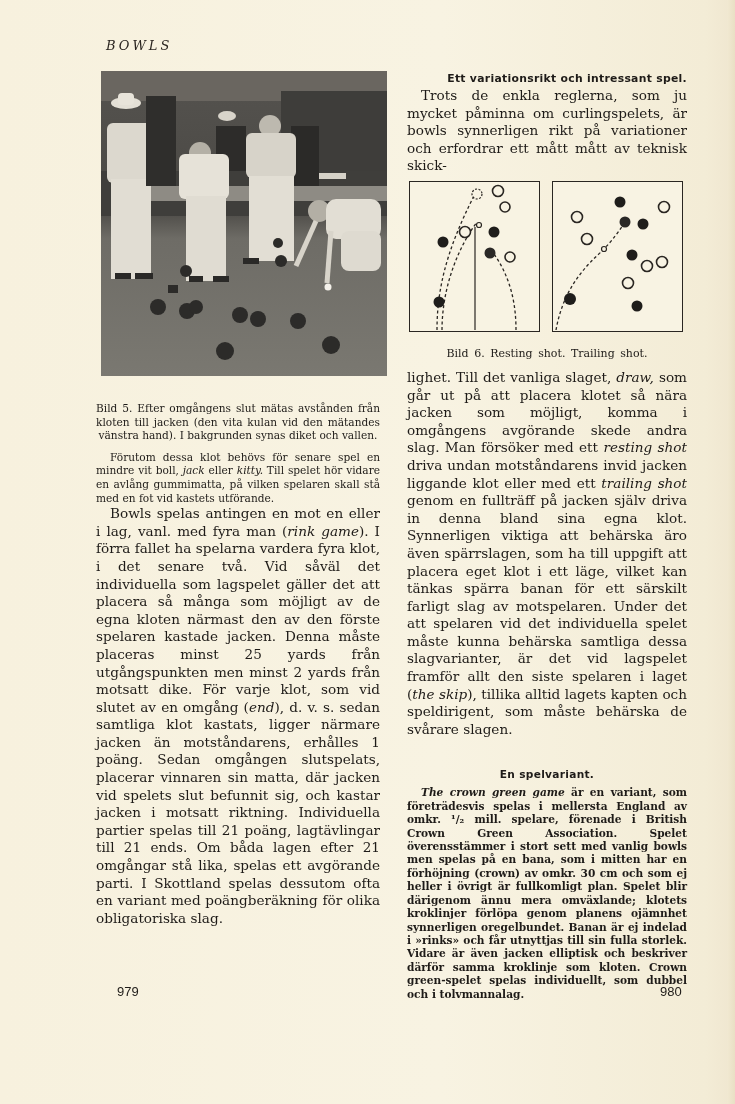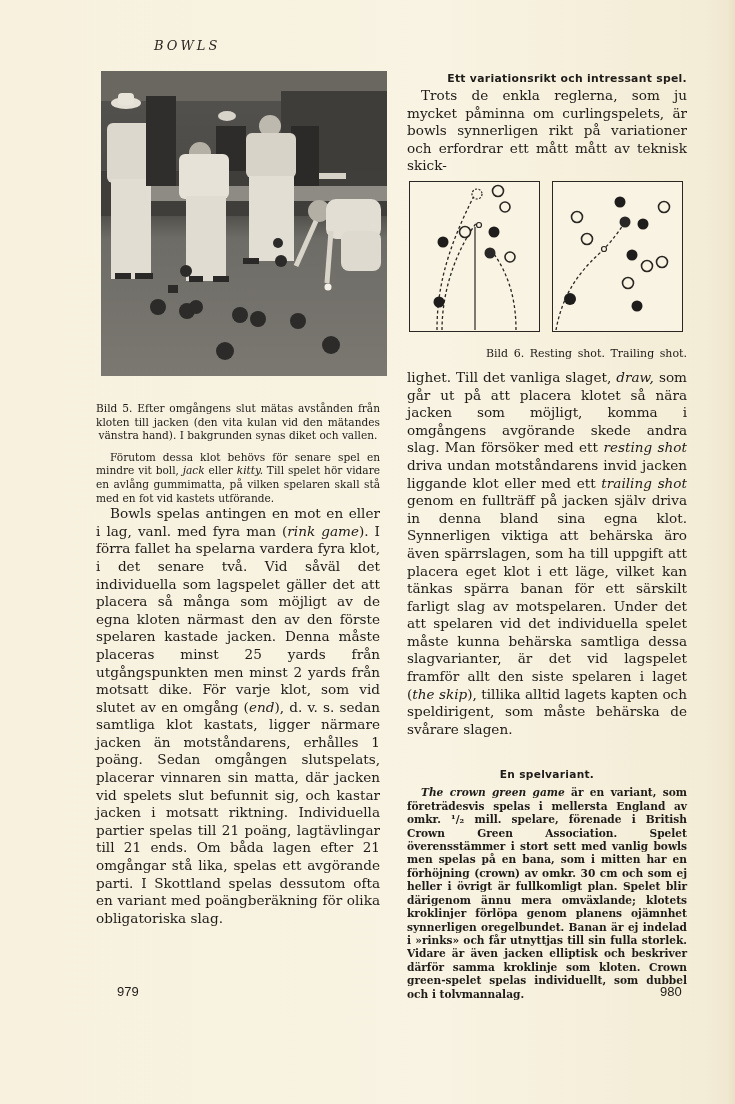--- a/index.html
+++ b/index.html
@@ -13,21 +13,21 @@
   .page {
     position: absolute; left: 0; top: 0; width: 735px; height: 1104px;
     background: linear-gradient(90deg, #f7f1de 0%, #f8f3e2 60%, #f3ecd6 96%, #efe6cf 100%);
   }
   .edge-right {
     position: absolute; right: 0; top: 0; width: 8px; height: 1104px;
     background: linear-gradient(90deg, #f1e9d2, #e9dfc4);
   }
   .running-head {
     position: absolute; left: 106px; top: 38px;
-    font-style: italic; font-size: 13px; letter-spacing: 3px; color: #2a2520; margin-left: 48px;
+    font-style: italic; font-size: 13px; letter-spacing: 3px; color: #2a2520;
   }
   .photo {
     position: absolute; left: 101px; top: 71px; width: 286px; height: 305px;
     background: #6b6963; overflow: hidden;
   }
   .photo svg { display: block; }
   .col-left { position: absolute; left: 96px; top: 382px; width: 284px; margin-top: 20px; }
   .col-right { position: absolute; left: 407px; top: 72px; width: 280px; }
 
   .caption {
@@ -52,21 +52,21 @@
     text-align: right; margin: 0 0 2px 0; letter-spacing: 0.3px;
   }
   .diagrams { position: relative; height: 160px; margin: 6px 0 0 0; }
   .diagram {
     position: absolute; top: 0; width: 131px; height: 151px;
     border: 1.5px solid #2a2622; box-sizing: border-box; background: #f8f3e3;
   }
   .diagram.d1 { left: 2px; }
   .diagram.d2 { left: 145px; }
   .fig-caption {
-    font-size: 11px; text-align: right; margin: 6px 0 9px 0; word-spacing: 2px;
+    font-size: 11px; text-align: center; margin: 6px 0 9px 0; word-spacing: 2px;
   }
   .small-right {
     font-size: 10.6px; line-height: 13.4px; text-align: justify; margin: 0;
     text-indent: 14px;
     font-weight: bold;
   }
   .folio {
     position: absolute; top: 984px; font-size: 13px;
     font-family: "Liberation Sans", "DejaVu Sans", sans-serif;
   }

